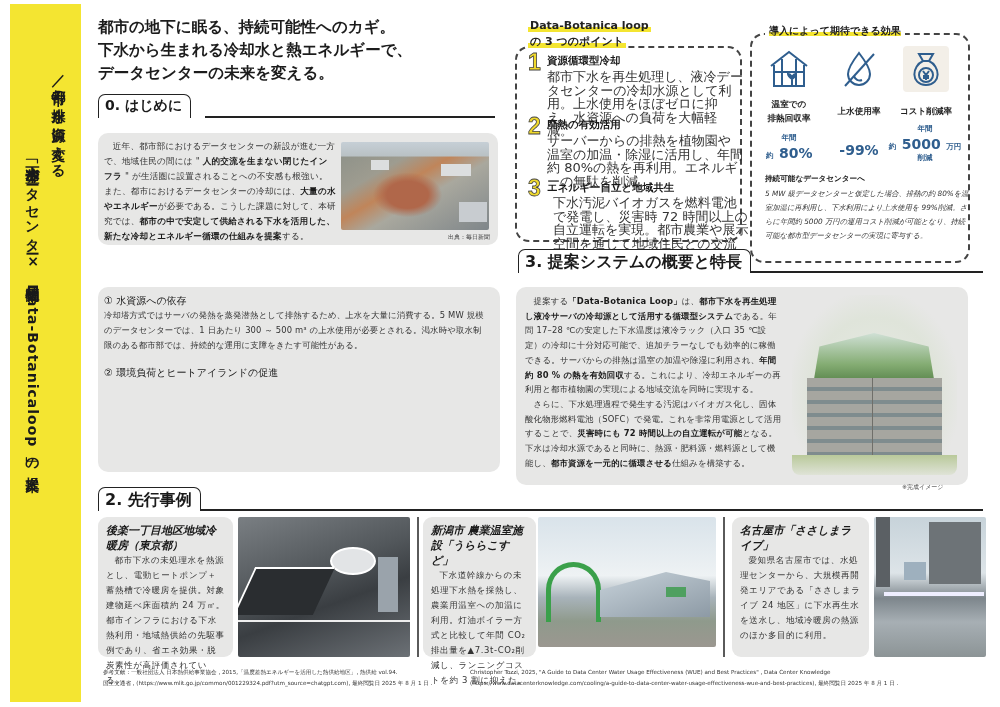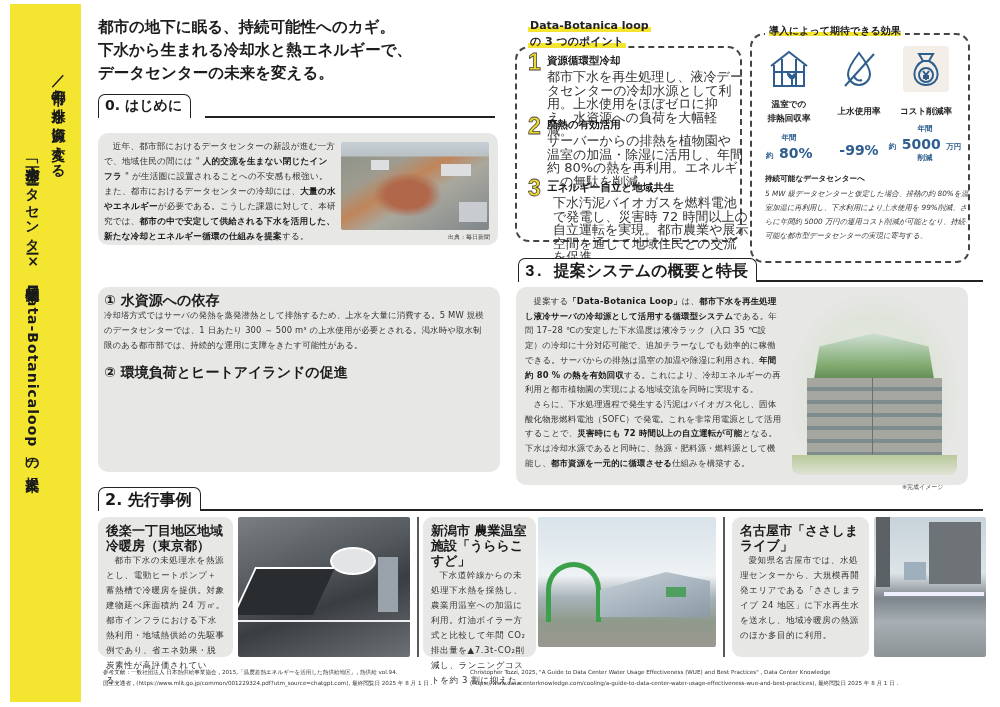--- a/index.html
+++ b/index.html
@@ -31,26 +31,26 @@
   .intro-img { position: absolute; left: 341px; top: 142px; width: 148px; height: 88px; border-radius: 2px;
     background:
       linear-gradient(180deg, #c6cfd6 0%, #b9c1c4 16%, transparent 17%),
       radial-gradient(ellipse at 45% 60%, #b0674a 0 18%, transparent 30%),
       linear-gradient(150deg, #8a8f87 0%, #9e9c90 30%, #c0855a 45%, #a9a89e 60%, #7f868a 100%); }
   .intro-img .bld { position: absolute; background: #dcdedf; }
   .caption { position: absolute; font-size: 6px; color: #444; white-space: nowrap; }
 
   
   .issue { position: absolute; left: 104px; width: 380px; }
-  .issue .t { font-weight: bold; font-size: 14px; color: #1a1a1a; line-height: 15px; }
+  .issue .t { font-weight: normal; font-size: 10px; color: #1a1a1a; line-height: 15px; }
   .issue .b { font-size: 8.4px; line-height: 15px; color: #333; letter-spacing: 0.15px; }
 
   
   .case-box { position: absolute; background: #e7e7e6; border-radius: 9px; padding: 6px 8px; }
-  .case-box .t { font-weight: bold; font-size: 13px; line-height: 15px; color: #1a1a1a; }
+  .case-box .t { font-weight: bold; font-size: 11px; line-height: 15px; color: #1a1a1a; font-style: italic; }
   .case-box .b { font-size: 8.5px; line-height: 15px; color: #333; letter-spacing: 0.6px; text-indent: 1em; }
   .case-img { position: absolute; border-radius: 2px; overflow: hidden; }
   .vsep { position: absolute; width: 2px; background: #5a5a5a; }
 
   
   .points-title { position: absolute; left: 528px; top: 18px; font-weight: bold; font-size: 11px; color: #222; line-height: 16px; }
   .points-title span { background: linear-gradient(transparent 62%, #f4e531 62%); padding: 0 2px; }
   .dash-box { position: absolute; border: 2px dashed #444; border-radius: 14px; }
   .pt-num { position: absolute; font-size: 23px; font-weight: bold; color: #f0d92c; -webkit-text-stroke: 0.8px #444; line-height: 23px; font-family: "Liberation Sans", sans-serif; }
   .pt-title { position: absolute; font-weight: bold; font-size: 10.5px; color: #1a1a1a; white-space: nowrap; }
@@ -218,21 +218,21 @@
 </div>
 <div class="eff-val" style="left:885px; top:124px; width:80px;">
   <div class="eff-sub">年間</div>
   <div><span class="eff-sub">約</span> <span class="eff-big">5000</span> <span class="eff-sub">万円</span></div>
   <div class="eff-sub">削減</div>
 </div>
 
 <div class="eff-desc-t">持続可能なデータセンターへ</div>
 <div class="eff-desc">5 MW 級データセンターと仮定した場合、排熱の約 80%を温室加温に再利用し、下水利用により上水使用を 99%削減。さらに年間約 5000 万円の運用コスト削減が可能となり、持続可能な都市型データセンターの実現に寄与する。</div>
 
-<div class="sec-head" style="left:518px; top:258px; width:465px;font-family:Liberation Mono, monospace;">
+<div class="sec-head" style="left:518px; top:249px; width:465px;">
   <div class="line" style="width:260px;"></div>
   <div class="tab" style="font-size:16px;">3. 提案システムの概要と特長</div>
 </div>
 <div class="gray-box" style="left:516px; top:287px; width:452px; height:198px;"></div>
 <div class="prop-text">
   <div><span>　提案する</span><b>「Data-Botanica Loop」</b><span>は、</span><b>都市下水を再生処理し液冷サーバの冷却源として活用する循環型システム</b><span>である。年間 17–28 ℃の安定した下水温度は液冷ラック（入口 35 ℃設定）の冷却に十分対応可能で、追加チラーなしでも効率的に稼働できる。サーバからの排熱は温室の加温や除湿に利用され、</span><b>年間約 80 % の熱を有効回収</b><span>する。これにより、冷却エネルギーの再利用と都市植物園の実現による地域交流を同時に実現する。</span></div>
   <div><span>　さらに、下水処理過程で発生する汚泥はバイオガス化し、固体酸化物形燃料電池（SOFC）で発電。これを非常用電源として活用することで、</span><b>災害時にも 72 時間以上の自立運転が可能</b><span>となる。下水は冷却水源であると同時に、熱源・肥料源・燃料源として機能し、</span><b>都市資源を一元的に循環させる</b><span>仕組みを構築する。</span></div>
 </div>
 <div class="prop-img">
   <div style="position:absolute; left:17px; top:38px; width:130px; height:45px; background:linear-gradient(180deg,#cfe0d5 0%,#7fa96d 70%,#5d8a4e 100%); clip-path:polygon(8% 30%,50% 0,92% 30%,96% 100%,4% 100%); opacity:0.95;"></div>

